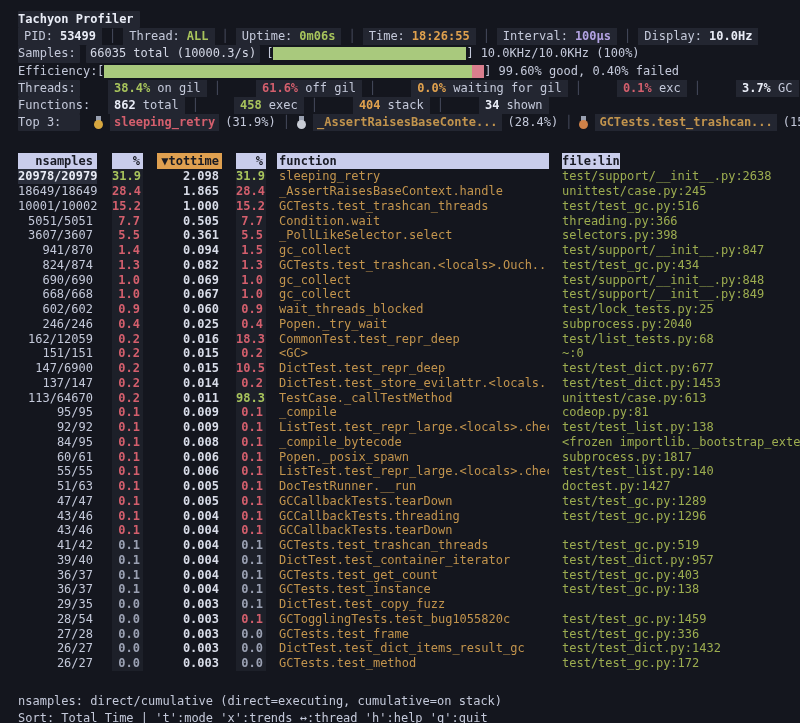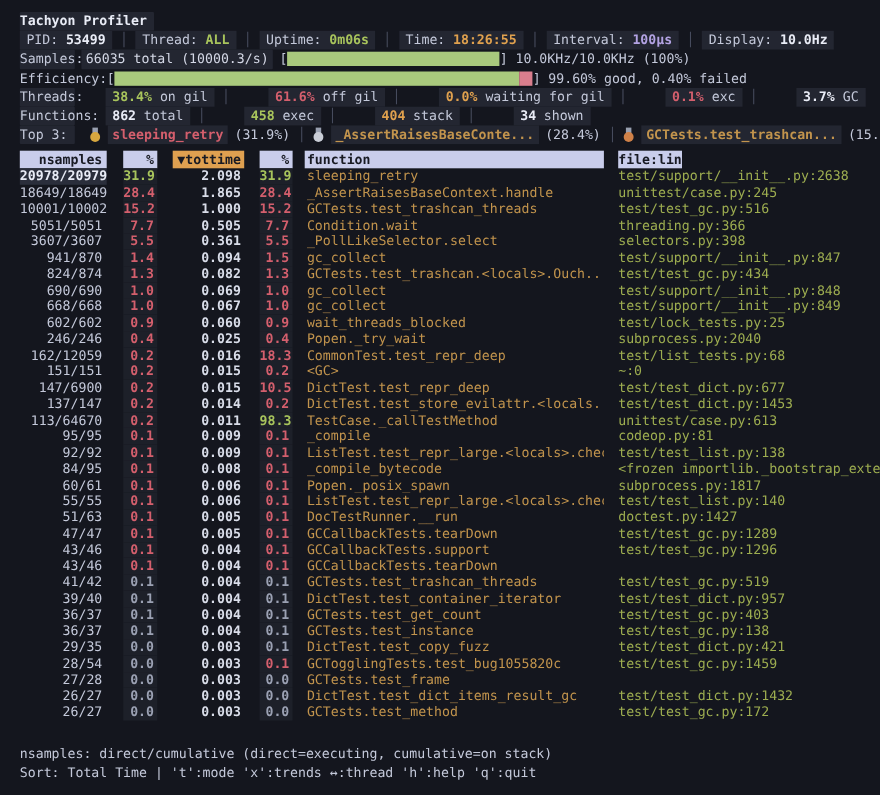--- a/index.html
+++ b/index.html
@@ -17,21 +17,21 @@
     width:800px;height:723px;overflow:hidden;background:var(--bg);
     color:var(--text);
     font-family:"DejaVu Sans Mono","Liberation Mono",monospace;
     font-size:12px;
   }
   .screen{position:relative;height:100%;padding:11px 0 0 18px}
   .line{height:17.2px;line-height:17.2px;white-space:nowrap}
   .line>*{display:inline-block;vertical-align:top;height:17.2px;line-height:17.2px}
   .chip{background:var(--chip);border-radius:1px}
   .title{font-weight:bold;color:var(--bright);padding:0 6px 0 0}
-  .lblchip{width:50px;background:var(--chip)}
+  .lblchip{width:62px;background:var(--chip)}
   .grp{background:var(--chip);padding:0 6px;margin-left:28px}
   .grp:first-of-type{margin-left:14px}
   .sep{color:var(--sep);margin:0 7px}
   .val{font-weight:bold}
   .c-bright{color:var(--bright)} .c-green{color:var(--green)} .c-red{color:var(--red)}
   .c-orange{color:var(--orange)} .c-purple{color:var(--purple)} .c-tan{color:var(--tan)}
   .statgrp{background:var(--chip);padding:0 6px;margin-right:0}
   .statgrp .lbl{margin-right:7px}
   .bracket{color:var(--text)}
   .bar{height:13px;margin-top:2px;background:var(--bg)}
@@ -49,21 +49,21 @@
   .top-name{background:var(--chip);padding:0 4px;font-weight:bold}
   .top-share{margin-left:6px}
   .medal{position:relative;width:9px;height:13px;margin:2px 7px 0 0}
   .medal::before{content:"";position:absolute;top:0;left:2px;width:5px;height:6px;background:var(--ribbon)}
   .medal::after{content:"";position:absolute;bottom:0;left:0;width:9px;height:9px;border-radius:50%}
   .medal.gold::after{background:var(--gold)}
   .medal.silver::after{background:var(--silver)}
   .medal.bronze::after{background:var(--bronze)}
 
   
-  .table{margin-top:6px}
+  .table{margin-top:22px}
   .thead,.trow{display:flex;white-space:nowrap}
   .thead{height:16px;line-height:16px}
   .trow{height:14.75px;line-height:14.75px}
   .thead span{background:var(--header_bg);color:var(--header_fg);font-weight:bold}
   .thead .h-tt{background:var(--sort_bg)}
   .c-ns{width:79px;text-align:right;padding-right:4px}
   .c-p1{width:31px;margin-left:15px;text-align:right;padding-right:3px}
   .c-tt{width:65px;margin-left:14px;text-align:right;padding-right:3px}
   .c-p2{width:30px;margin-left:14px;text-align:right;padding-right:3px}
   .c-fn{width:272px;margin-left:11px;padding-left:2px;overflow:hidden}
@@ -305,21 +305,21 @@
           <span class="c-tt">0.005</span>
           <span class="c-p2 pr">0.1</span>
           <span class="c-fn">GCCallbackTests.tearDown</span>
           <span class="c-fl">test/test_gc.py:1289</span>
         </div>
         <div class="trow">
           <span class="c-ns">43/46</span>
           <span class="c-p1 pr">0.1</span>
           <span class="c-tt">0.004</span>
           <span class="c-p2 pr">0.1</span>
-          <span class="c-fn">GCCallbackTests.support</span>
+          <span class="c-fn">GCCallbackTests.threading</span>
           <span class="c-fl">test/test_gc.py:1296</span>
         </div>
         <div class="trow">
           <span class="c-ns">43/46</span>
           <span class="c-p1 pr">0.1</span>
           <span class="c-tt">0.004</span>
           <span class="c-p2 pr">0.1</span>
           <span class="c-fn">GCCallbackTests.tearDown</span>
         </div>
         <div class="trow">
@@ -353,36 +353,36 @@
           <span class="c-p2 pd">0.1</span>
           <span class="c-fn">GCTests.test_instance</span>
           <span class="c-fl">test/test_gc.py:138</span>
         </div>
         <div class="trow">
           <span class="c-ns">29/35</span>
           <span class="c-p1 pd">0.0</span>
           <span class="c-tt">0.003</span>
           <span class="c-p2 pd">0.1</span>
           <span class="c-fn">DictTest.test_copy_fuzz</span>
-          <span class="c-fl">test/test_dict.py:421</span>
         </div>
         <div class="trow">
           <span class="c-ns">28/54</span>
           <span class="c-p1 pd">0.0</span>
           <span class="c-tt">0.003</span>
           <span class="c-p2 pr">0.1</span>
           <span class="c-fn">GCTogglingTests.test_bug1055820c</span>
           <span class="c-fl">test/test_gc.py:1459</span>
         </div>
         <div class="trow">
           <span class="c-ns">27/28</span>
           <span class="c-p1 pd">0.0</span>
           <span class="c-tt">0.003</span>
           <span class="c-p2 pd">0.0</span>
           <span class="c-fn">GCTests.test_frame</span>
+          <span class="c-fl">test/test_gc.py:336</span>
         </div>
         <div class="trow">
           <span class="c-ns">26/27</span>
           <span class="c-p1 pd">0.0</span>
           <span class="c-tt">0.003</span>
           <span class="c-p2 pd">0.0</span>
           <span class="c-fn">DictTest.test_dict_items_result_gc</span>
           <span class="c-fl">test/test_dict.py:1432</span>
         </div>
         <div class="trow">

